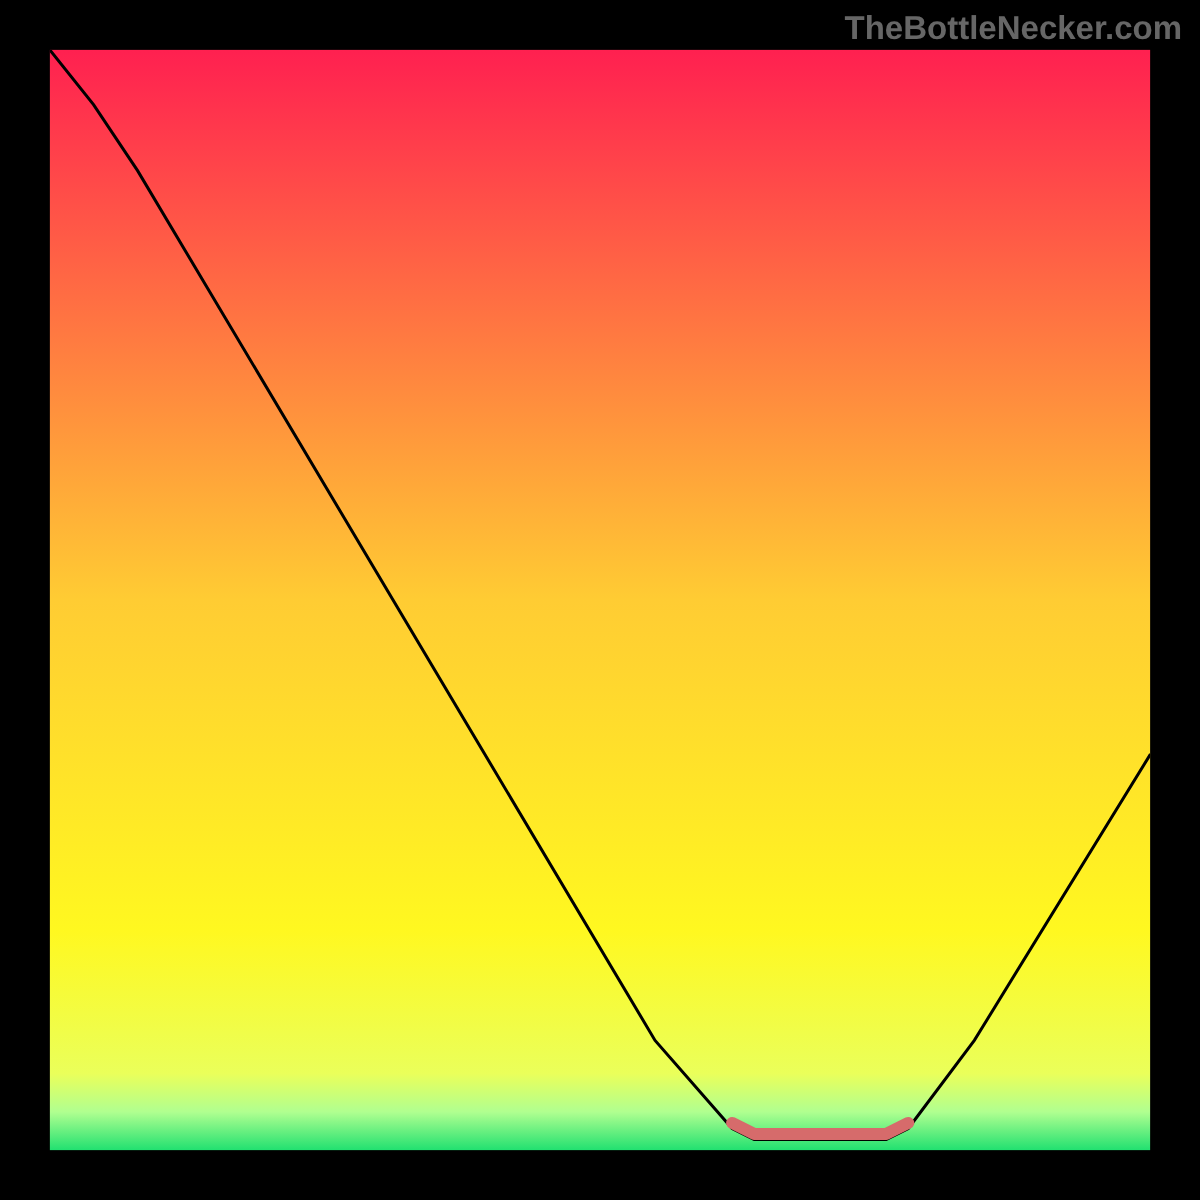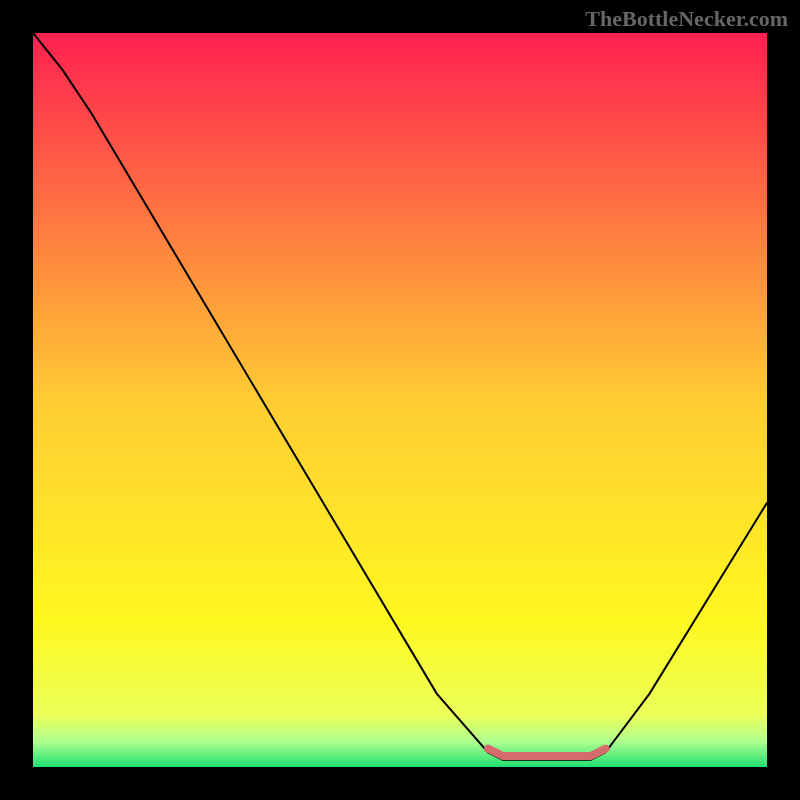--- a/index.html
+++ b/index.html
@@ -7,21 +7,21 @@
     padding: 0;
     width: 800px;
     height: 800px;
     background: #000000;
     position: relative;
   }
   .watermark {
     position: absolute;
     top: 6px;
     right: 12px;
-    font-family: Liberation Serif, serif;
+    font-family: Liberation Sans, sans-serif;
     font-size: 22px;
     font-weight: bold;
     color: #666666;
     z-index: 10;
   }
   .plot-area {
     position: absolute;
     left: 33px;
     top: 33px;
     width: 734px;

